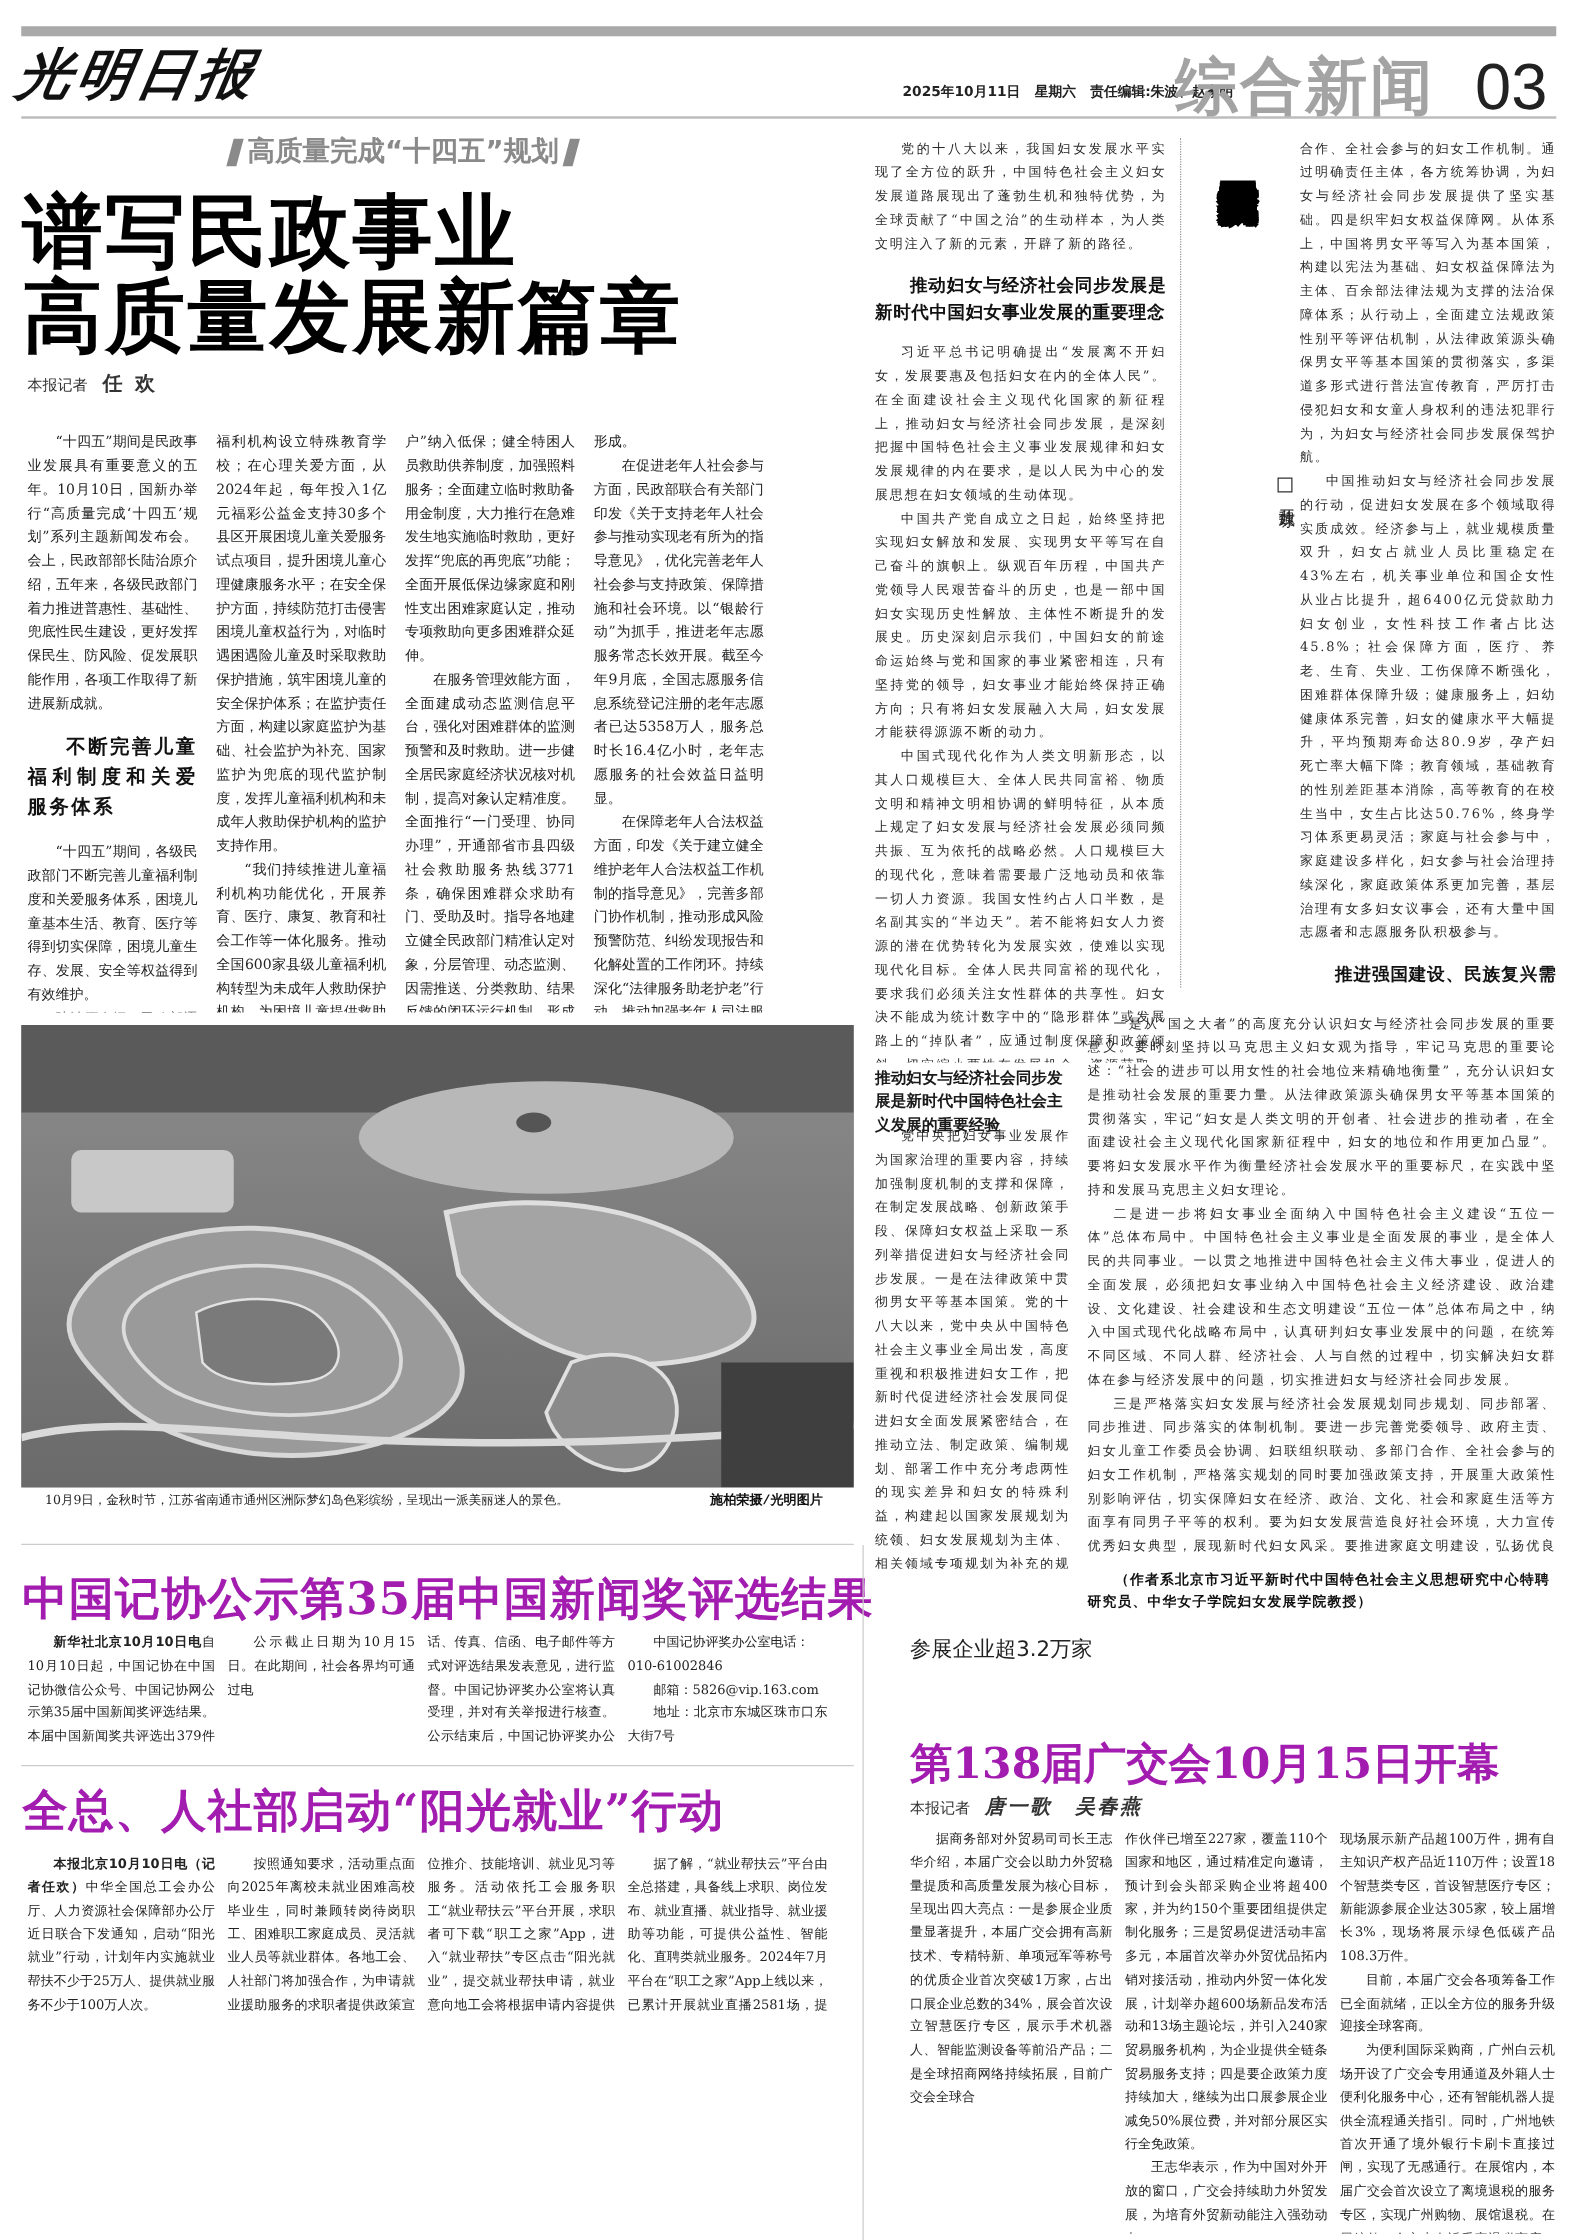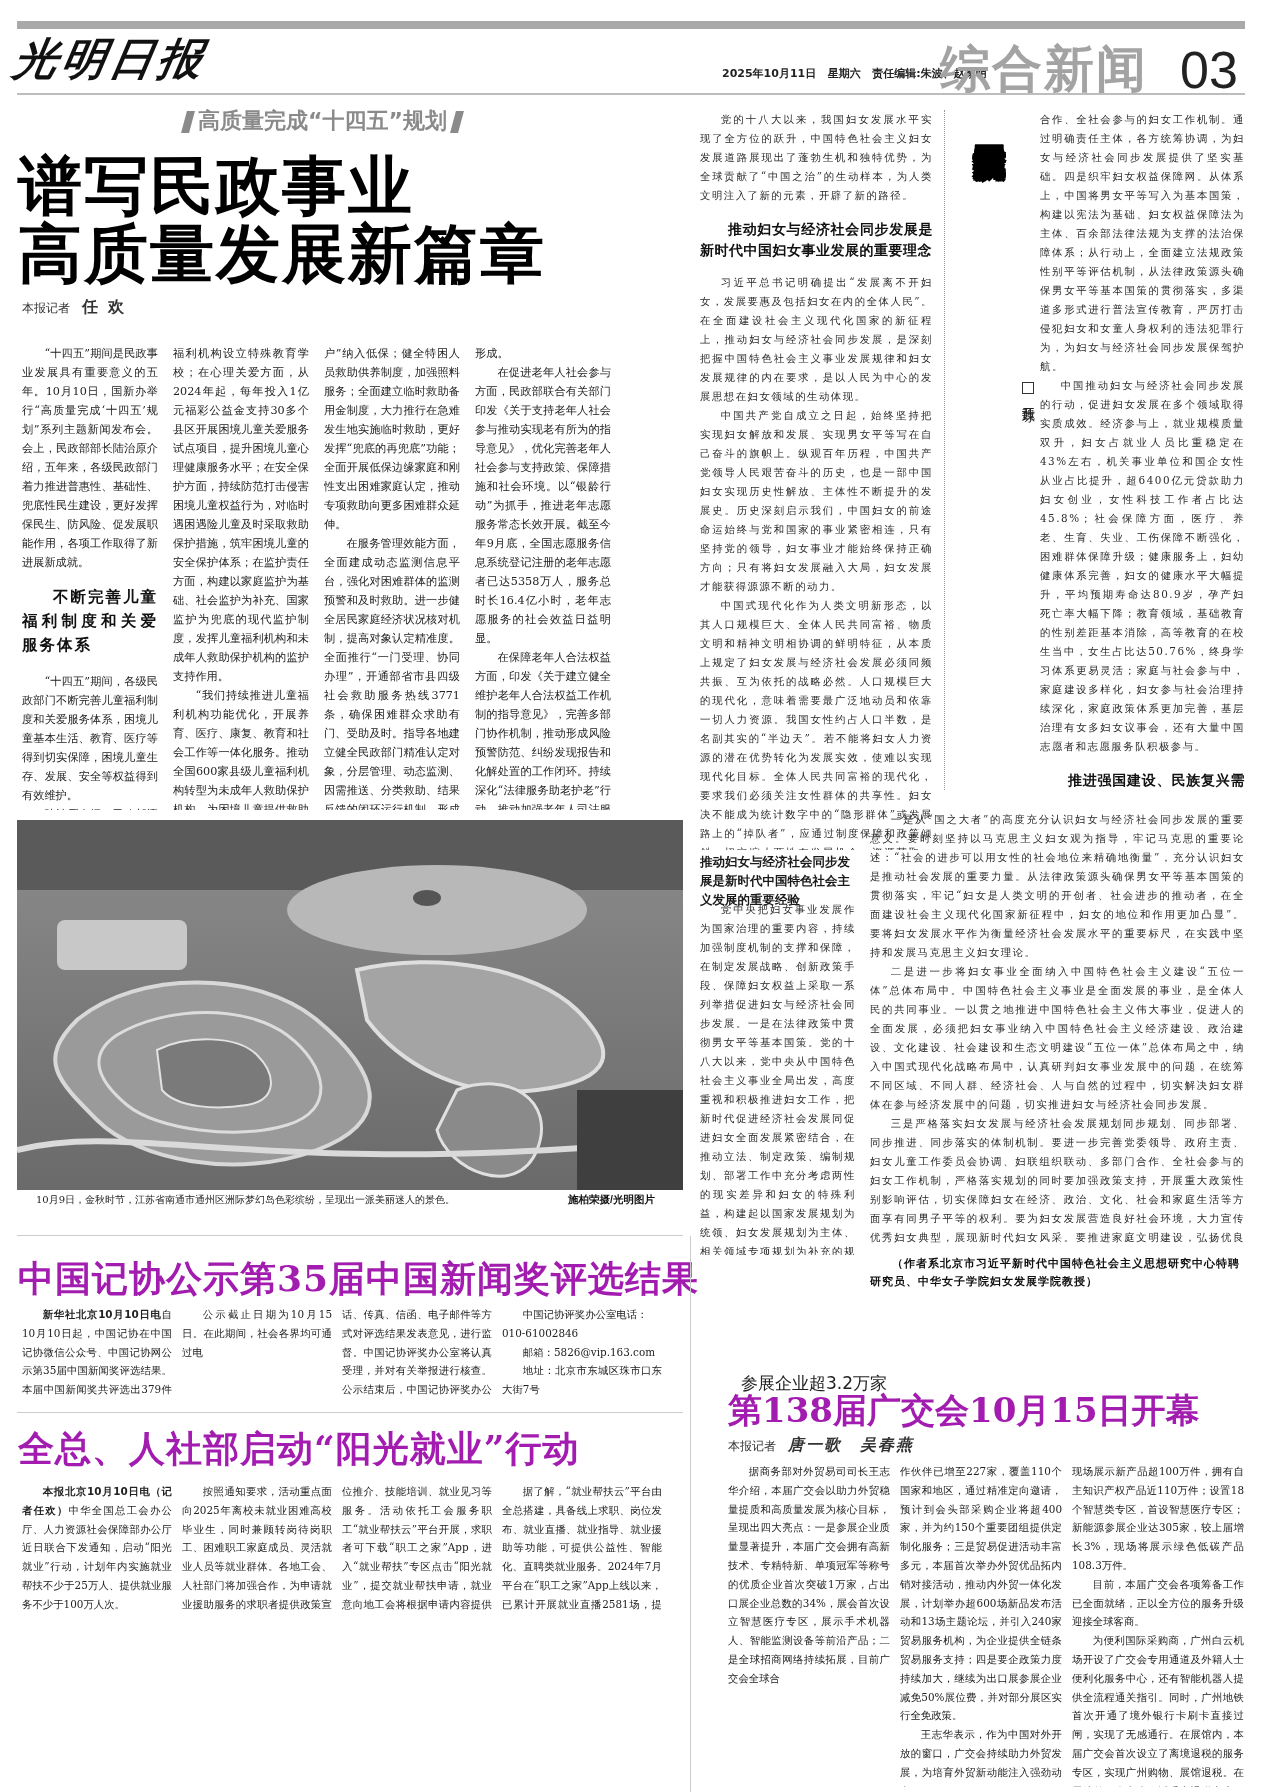--- a/index.html
+++ b/index.html
@@ -22,21 +22,21 @@
   .col h3 { font-family: Liberation Mono, monospace; font-size: 15.5px; line-height: 24px; font-weight: bold; color: #111; margin: 14px 0 14px; text-indent: 2em; letter-spacing: 2px; }
   .rcol { position: absolute; font-size: 10.4px; line-height: 19px; text-align: justify; color: #2a2a2a; letter-spacing: 1.5px; }
   .rcol p { text-indent: 2em; }
   .rcol h3 { font-family: "DejaVu Sans", sans-serif; font-size: 14px; line-height: 21px; font-weight: bold; color: #111; margin: 14px 0 12px; text-indent: 2em; letter-spacing: 0.5px; }
   .vtitle { left: 958px; top: 118px; width: 50px; font-family: "DejaVu Serif", serif; font-size: 34px; font-weight: 900; line-height: 36.2px; color: #000; writing-mode: vertical-rl; letter-spacing: 0px; }
   .vauthor { left: 1020px; top: 382px; font-size: 13px; line-height: 16px; color: #222; writing-mode: vertical-rl; }
   .vauthor .box { display: inline-block; width: 12px; height: 12px; border: 1px solid #333; margin-bottom: 4px; }
   .dotline { border-left: 1px dotted #999; }
   .photo { left: 17px; top: 820px; width: 666px; height: 370px; overflow: hidden; background: #777; }
   .caption { left: 36px; top: 1193px; font-size: 10px; color: #222; }
-  .credit { left: 568px; top: 1193px; font-family: Liberation Sans, sans-serif; font-size: 10.5px; font-weight: bold; color: #111; }
+  .credit { left: 568px; top: 1193px; font-family: Liberation Mono, monospace; font-size: 10.5px; font-weight: bold; color: #111; }
   .h2 { font-family: "DejaVu Serif", serif; font-weight: 900; color: #a21caf; }
   .author-note { font-family: "DejaVu Sans", sans-serif; font-size: 11px; font-weight: bold; line-height: 18px; letter-spacing: 1px; color: #111; }
   .sub-kicker { left: 728px; top: 1372px; font-family: "DejaVu Sans", sans-serif; font-size: 17px; color: #222; }
   .sep { height: 1px; background: #ccc; }
   .ncol { position: absolute; font-size: 10.4px; line-height: 18.8px; text-align: justify; color: #222; }
   .ncol p { text-indent: 2em; }
   .ncol .lead { font-family: "DejaVu Sans", sans-serif; font-weight: bold; }
 </style>
 </head>
 <body>
@@ -164,21 +164,21 @@
 </div>
 <div class="ncol" style="left: 342px; top: 1482px; width: 150px; overflow: hidden; height: 130px;">
   <p style="text-indent:0">位推介、技能培训、就业见习等服务。活动依托工会服务职工“就业帮扶云”平台开展，求职者可下载“职工之家”App，进入“就业帮扶”专区点击“阳光就业”，提交就业帮扶申请，就业意向地工会将根据申请内容提供就业服务。</p>
 </div>
 <div class="ncol" style="left: 502px; top: 1482px; width: 160px; overflow: hidden; height: 130px;">
   <p>据了解，“就业帮扶云”平台由全总搭建，具备线上求职、岗位发布、就业直播、就业指导、就业援助等功能，可提供公益性、智能化、直聘类就业服务。2024年7月平台在“职工之家”App上线以来，已累计开展就业直播2581场，提供岗位435.1万个。</p>
 </div>
 
 <div class="abs" style="left:690px; top:1236px; width:1px; height:556px; background:#ccc;"></div>
 
-<div class="abs sub-kicker" style="left:728px; top:1372px;margin-left:13px;">参展企业超3.2万家</div>
+<div class="abs sub-kicker" style="left:728px; top:1308px;">参展企业超3.2万家</div>
 <div class="abs h2" style="left:728px; top:1388px; font-size:34px;">第138届广交会10月15日开幕</div>
 <div class="abs byline" style="left:728px; top:1435px;"><span>本报记者</span><b style="letter-spacing:2px; font-style:italic;">唐一歌　吴春燕</b></div>
 <div class="ncol" style="left: 728px; top: 1462px; width: 162px; overflow: hidden; height: 325px;">
   <p>据商务部对外贸易司司长王志华介绍，本届广交会以助力外贸稳量提质和高质量发展为核心目标，呈现出四大亮点：一是参展企业质量显著提升，本届广交会拥有高新技术、专精特新、单项冠军等称号的优质企业首次突破1万家，占出口展企业总数的34%，展会首次设立智慧医疗专区，展示手术机器人、智能监测设备等前沿产品；二是全球招商网络持续拓展，目前广交会全球合</p>
 </div>
 <div class="ncol" style="left: 900px; top: 1462px; width: 162px; overflow: hidden; height: 325px;">
   <p style="text-indent:0">作伙伴已增至227家，覆盖110个国家和地区，通过精准定向邀请，预计到会头部采购企业将超400家，并为约150个重要团组提供定制化服务；三是贸易促进活动丰富多元，本届首次举办外贸优品拓内销对接活动，推动内外贸一体化发展，计划举办超600场新品发布活动和13场主题论坛，并引入240家贸易服务机构，为企业提供全链条贸易服务支持；四是要企政策力度持续加大，继续为出口展参展企业减免50%展位费，并对部分展区实行全免政策。</p>
   <p>王志华表示，作为中国对外开放的窗口，广交会持续助力外贸发展，为培育外贸新动能注入强劲动力。</p>
 
 </div>

